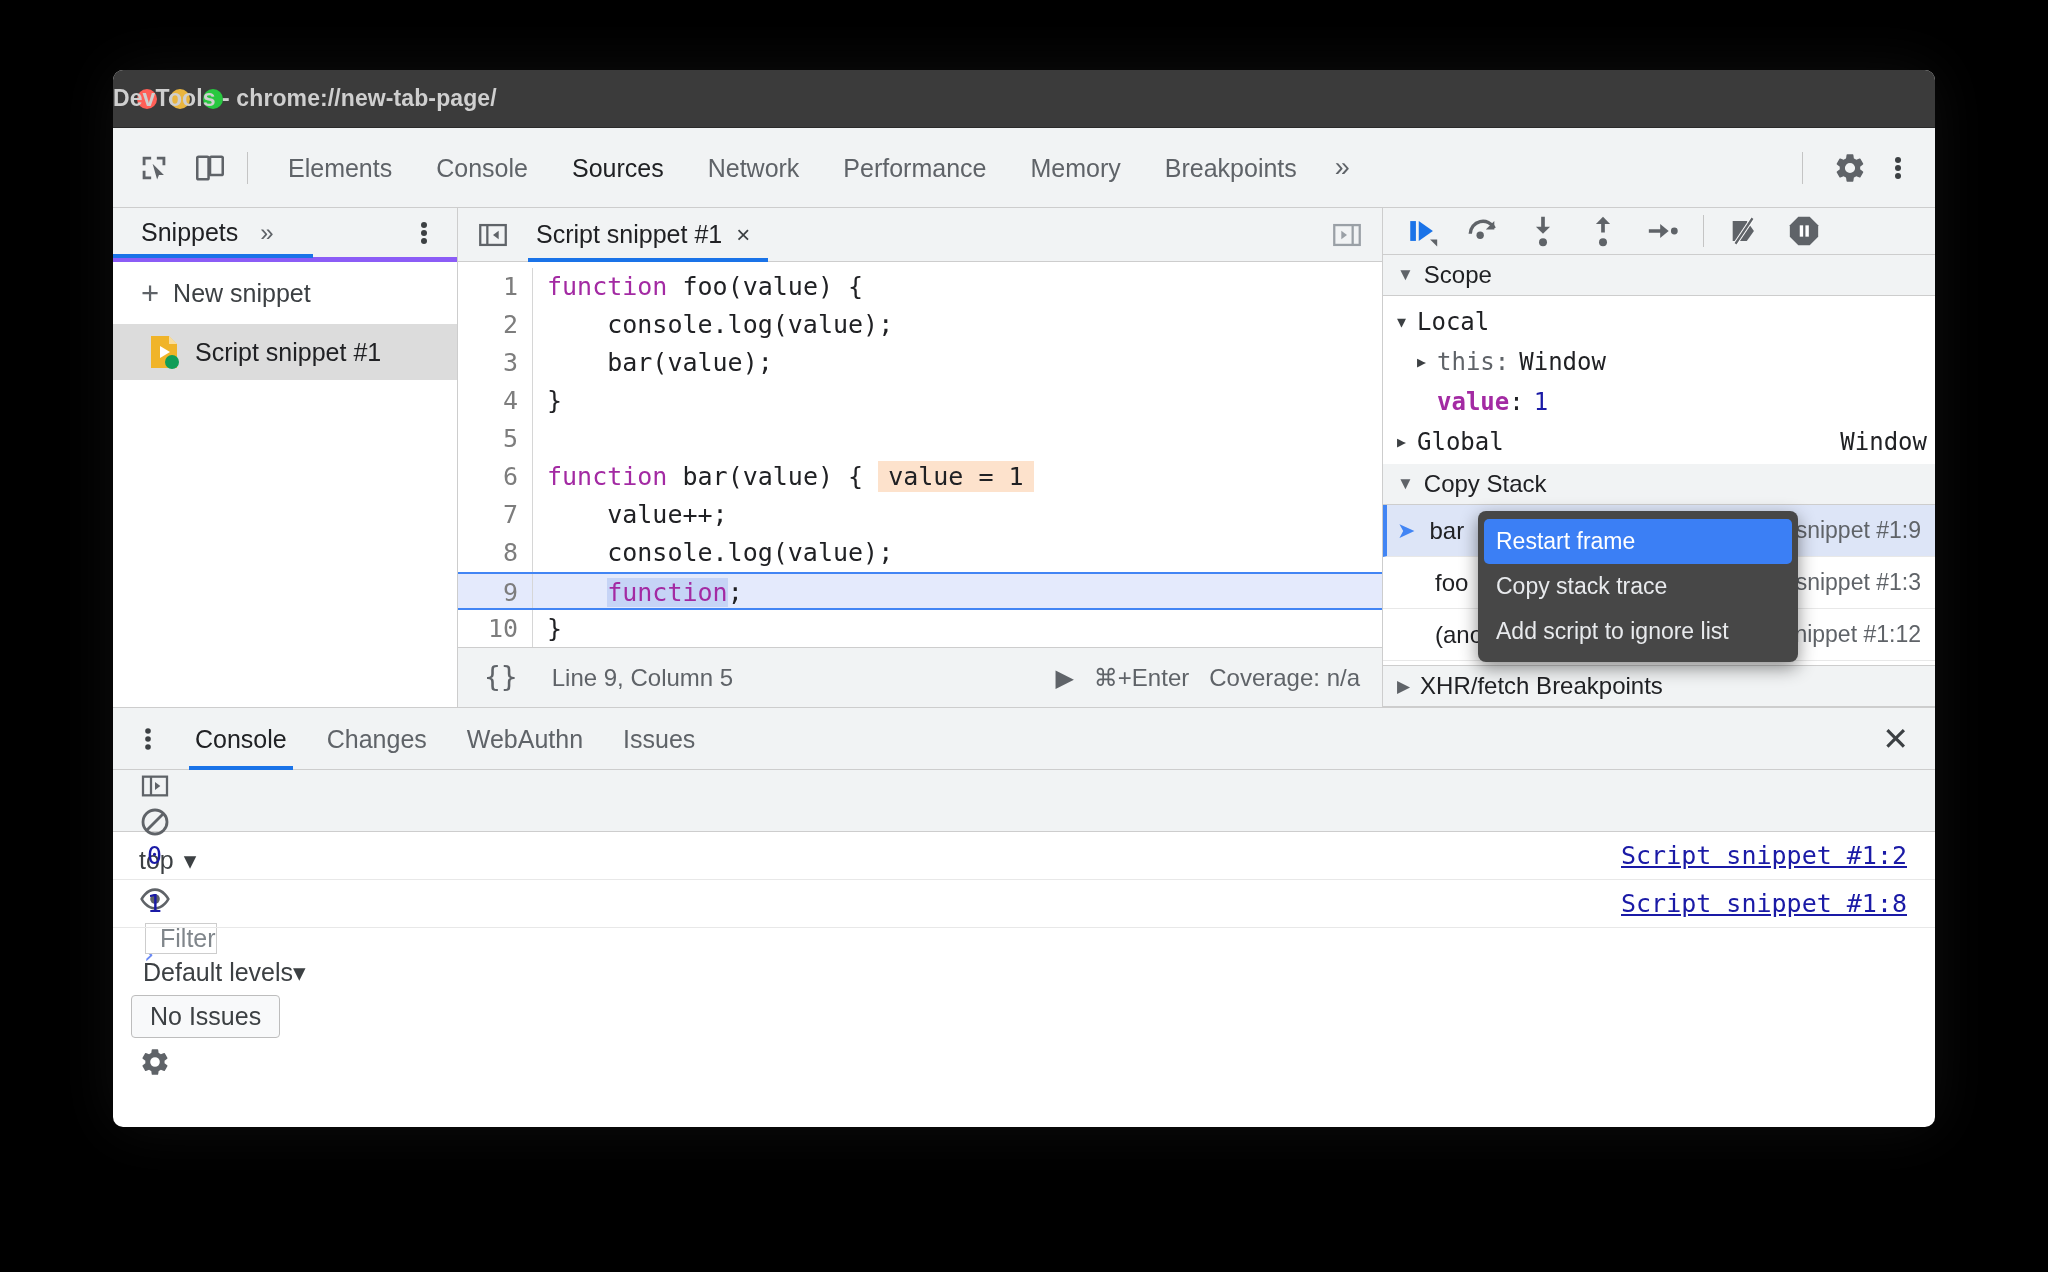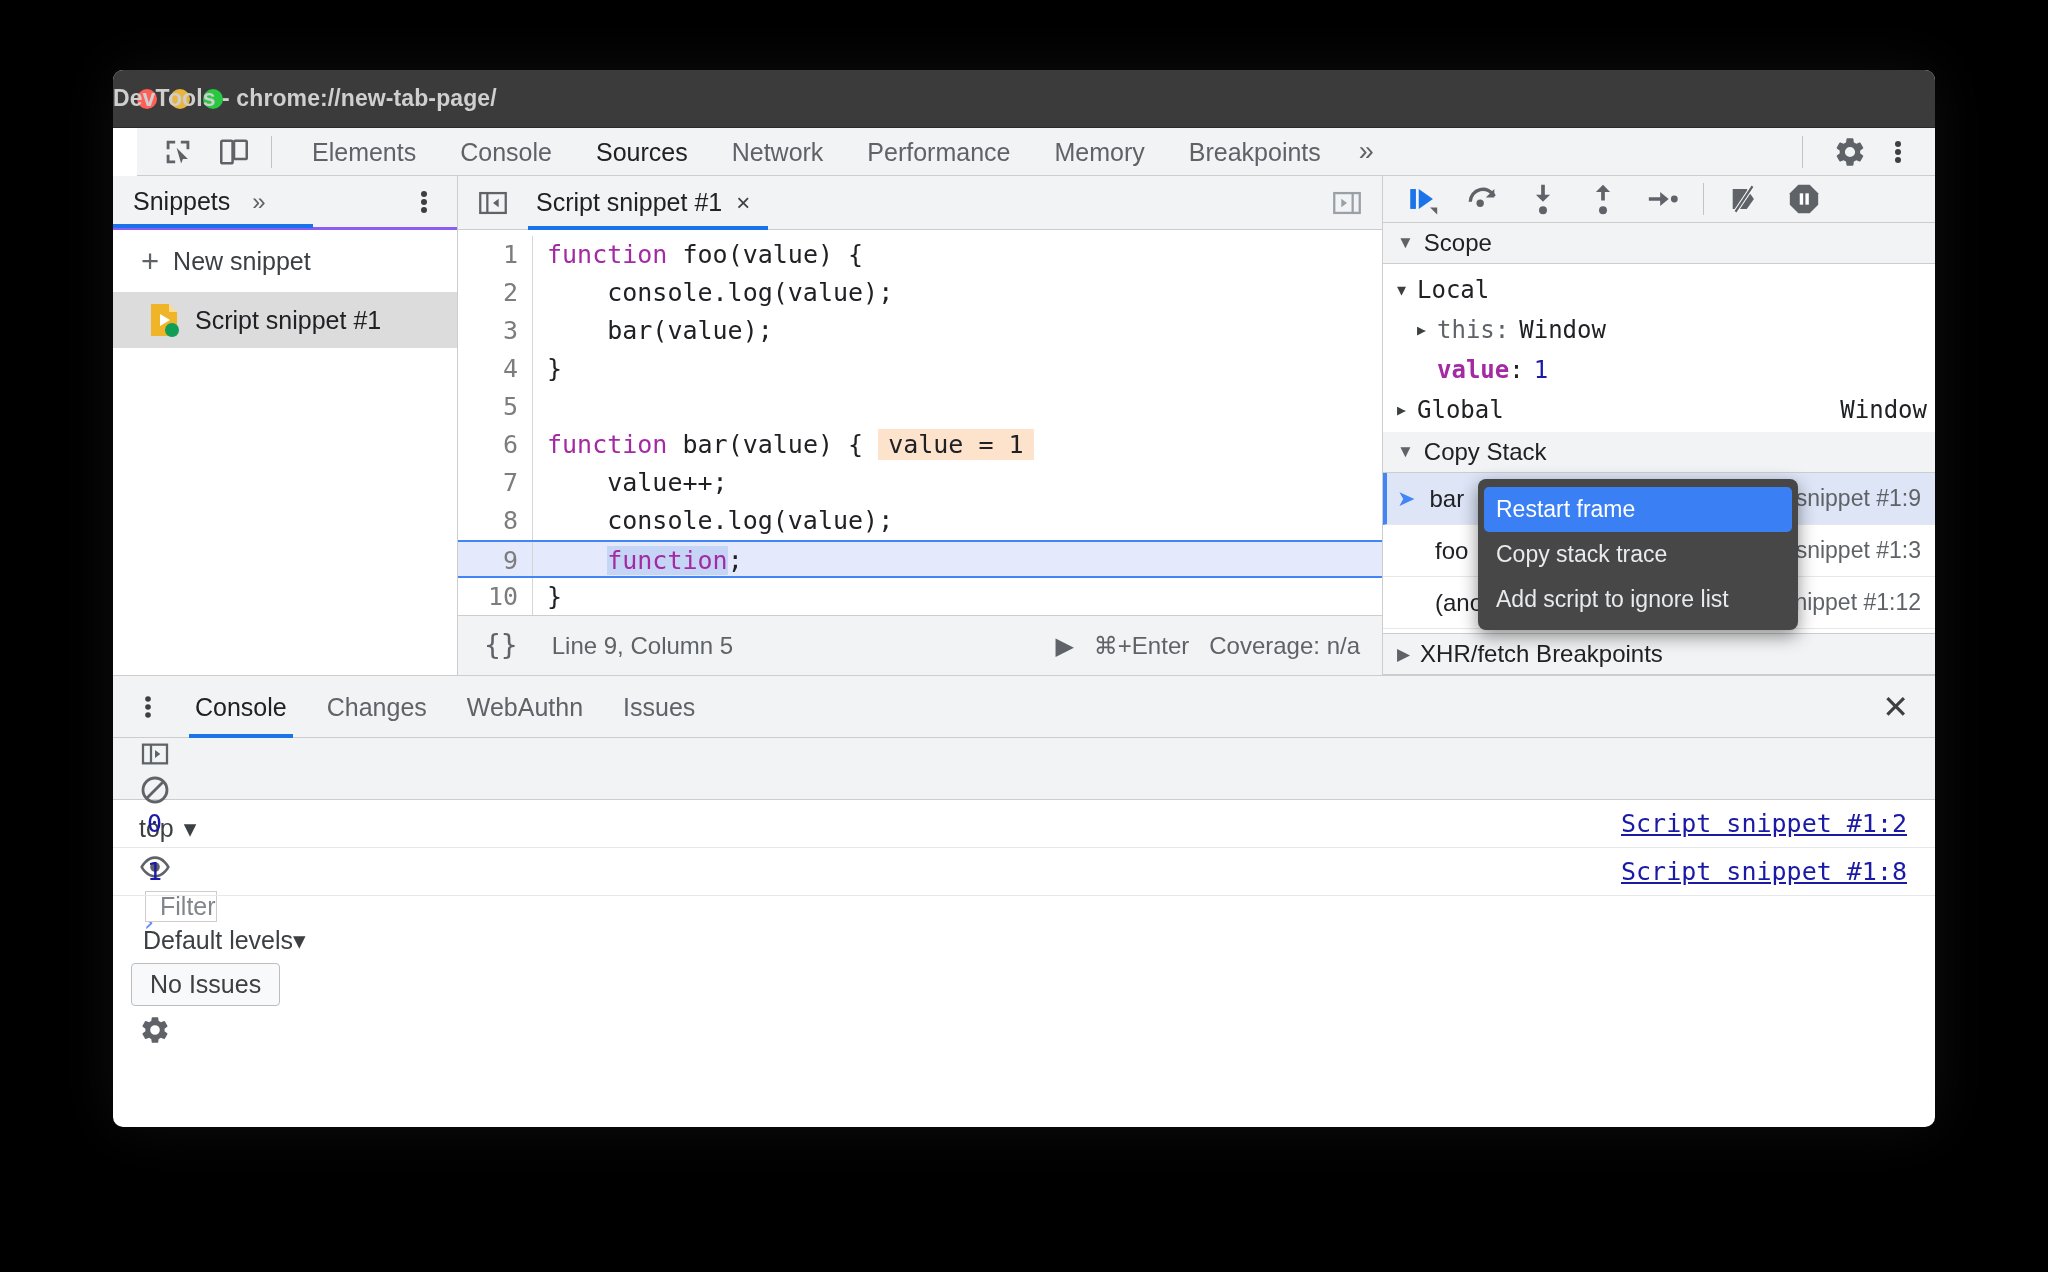--- a/index.html
+++ b/index.html
@@ -47,26 +47,25 @@
     left: 0; right: 0;
     text-align: left;
     color: #cfcfcf;
     font-size: 23px;
     font-weight: bold;
     letter-spacing: 0.1px;
   }
 
   
   #tabbar {
-    height: 48px;
+    height: 80px;
     background: #f1f3f4;
     border-bottom: 1px solid #cdcdcd;
     display: flex; align-items: center;
     position: relative;
-    margin-left: 24px;
   }
   .tb-icons { display: flex; align-items: center; gap: 18px; padding-left: 22px; }
   .tb-icon { width: 38px; height: 38px; display: flex; align-items: center; justify-content: center; cursor: pointer; }
   .tb-sep { width: 1px; height: 32px; background: #c4c4c4; margin: 0 18px; }
   .main-tabs { display: flex; align-items: center; }
   .main-tab {
     font-size: 25px;
     color: #5f6368;
     padding: 0 22px;
     line-height: 62px;
@@ -92,21 +91,22 @@
     width: 345px;
     border-right: 1px solid #cdcdcd;
     display: flex; flex-direction: column;
     background: #fff;
   }
   #nav-header {
     height: 54px;
     background: #f1f3f4;
     display: flex; align-items: center;
     position: relative;
-    border-bottom: 3px solid #8b5cf6;
+    border-bottom: 5px solid #8b5cf6;
+    padding-left: 8px;
   }
   #nav-header .nav-title {
     font-size: 25px; color: #202124;
     padding-left: 20px;
   }
   #nav-header .nav-chev { font-size: 24px; color: #5f6368; padding-left: 22px; cursor: pointer; }
   #nav-header .nav-kebab { position: absolute; right: 20px; cursor: pointer; }
   #nav-underline {
     position: absolute; bottom: -1px; left: 0;
     width: 200px; height: 4px; background: #1a73e8;

